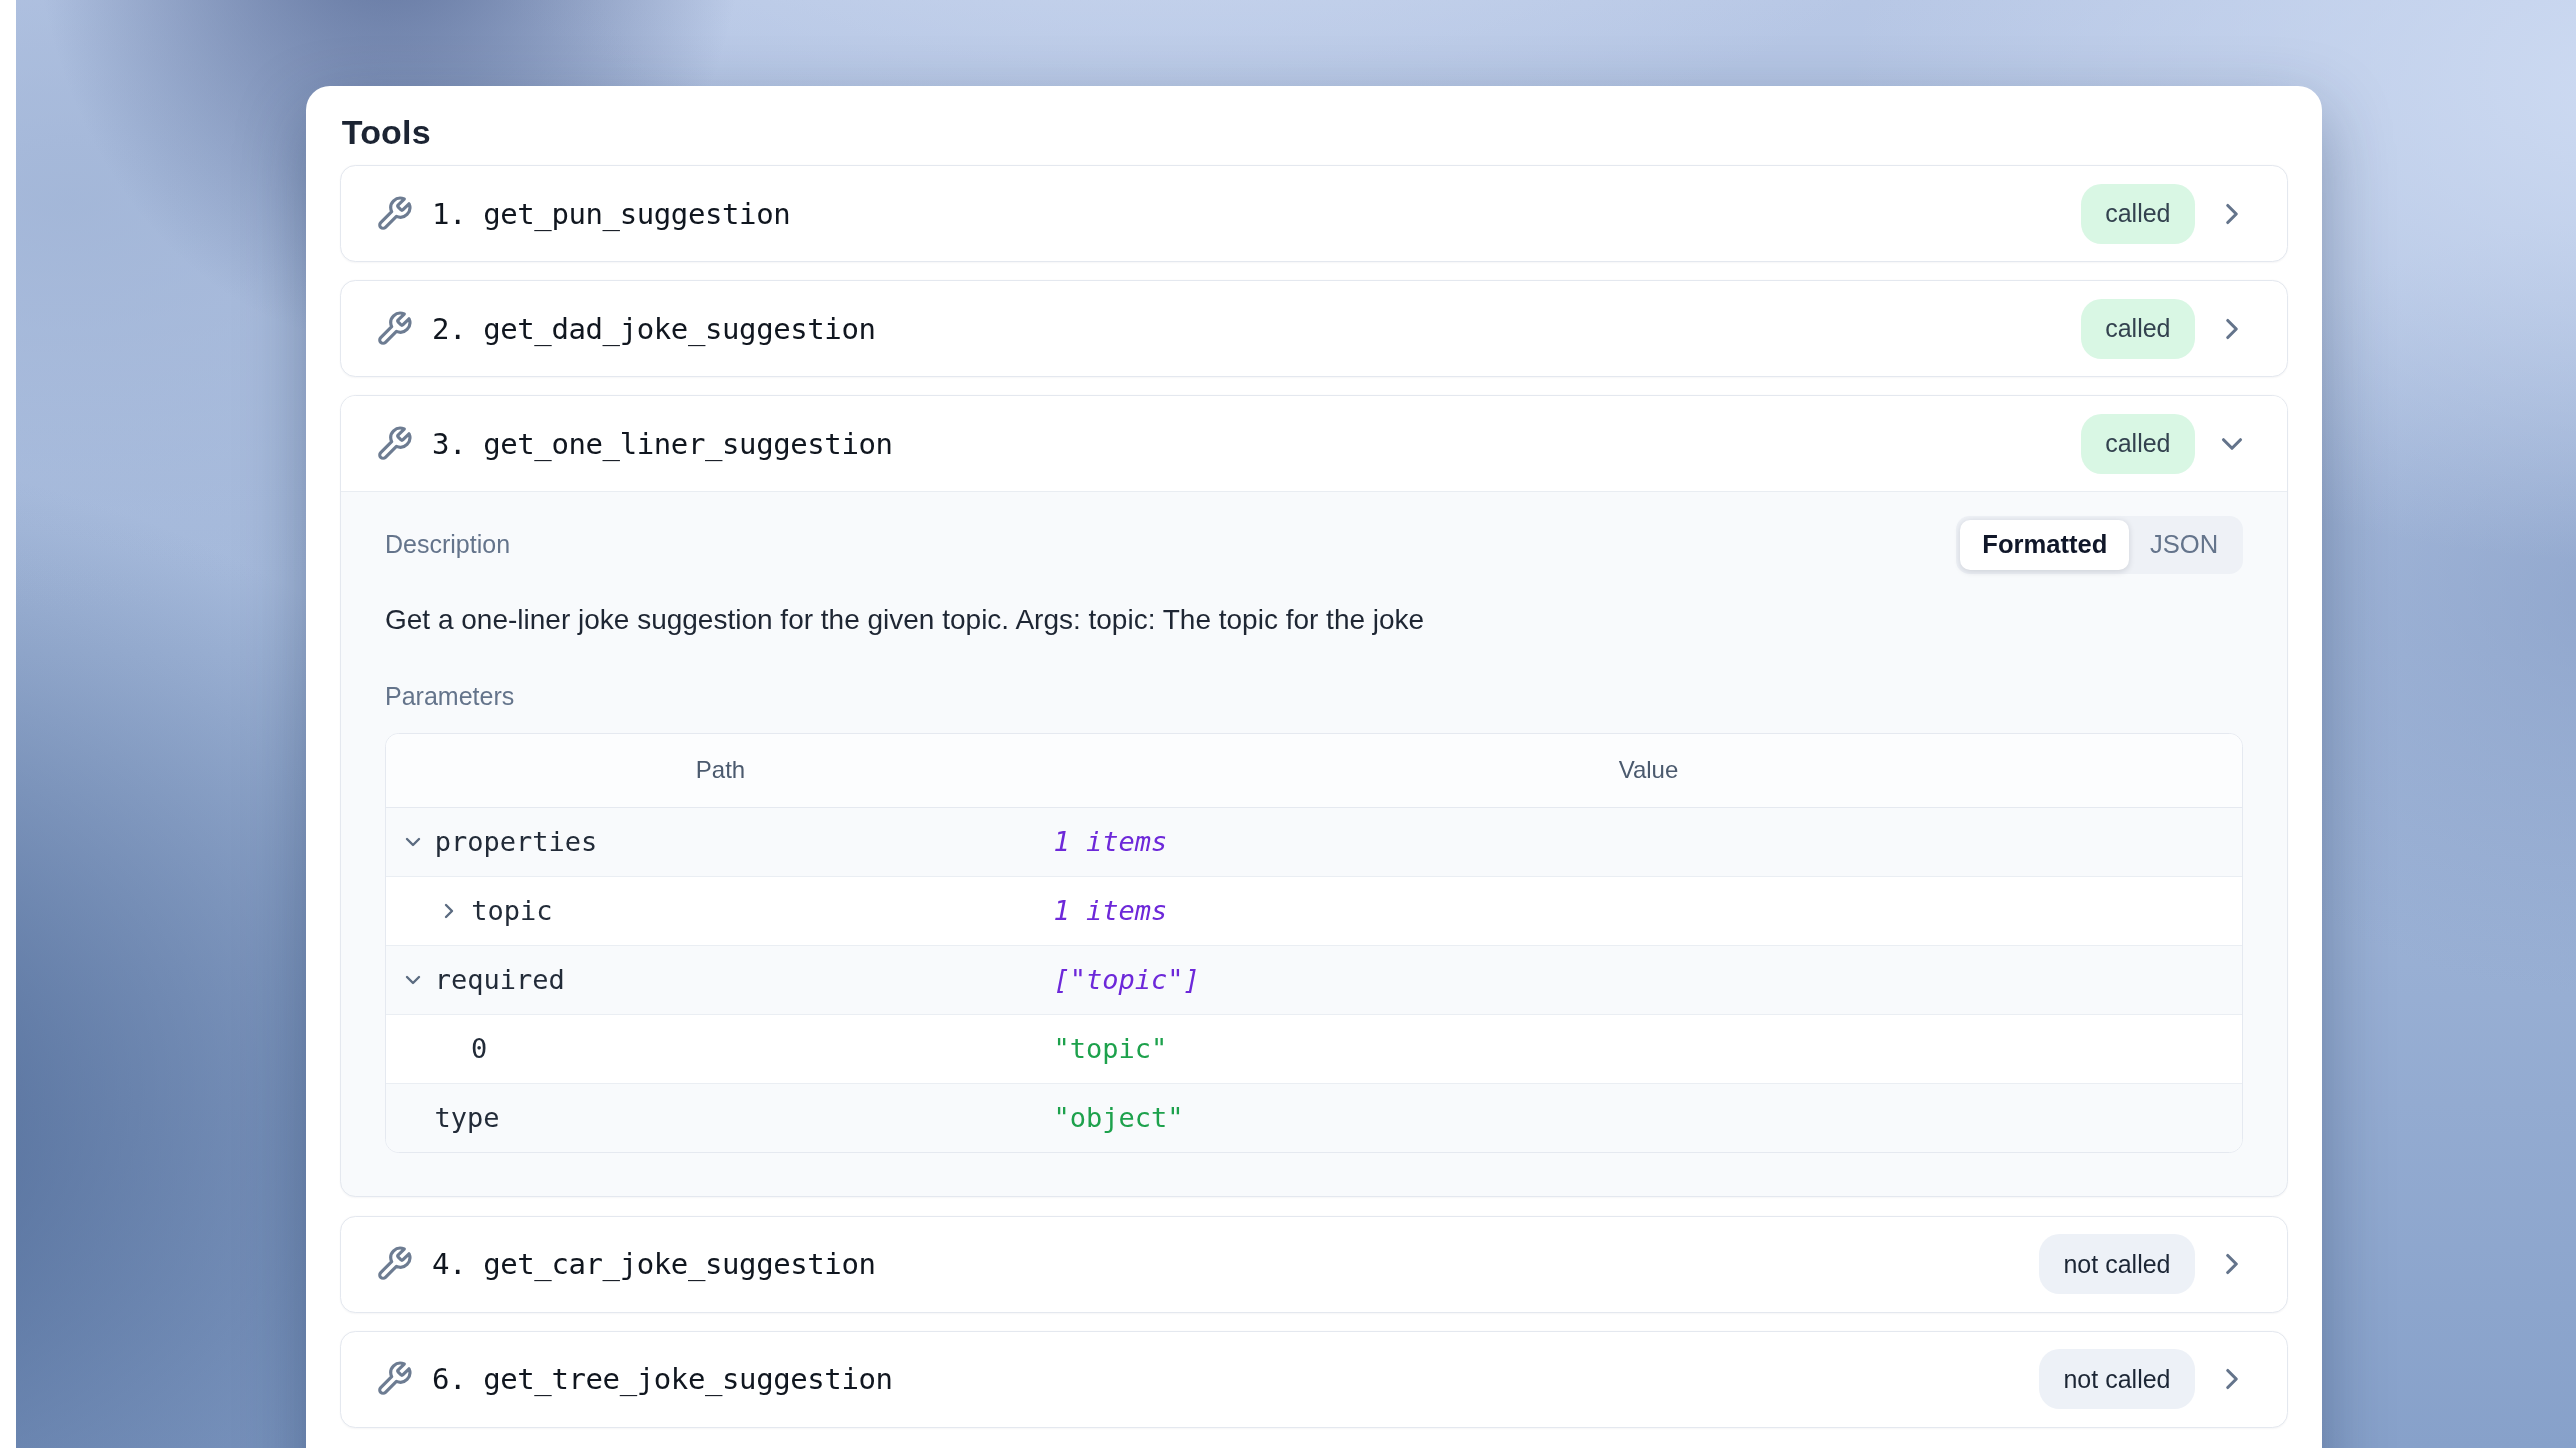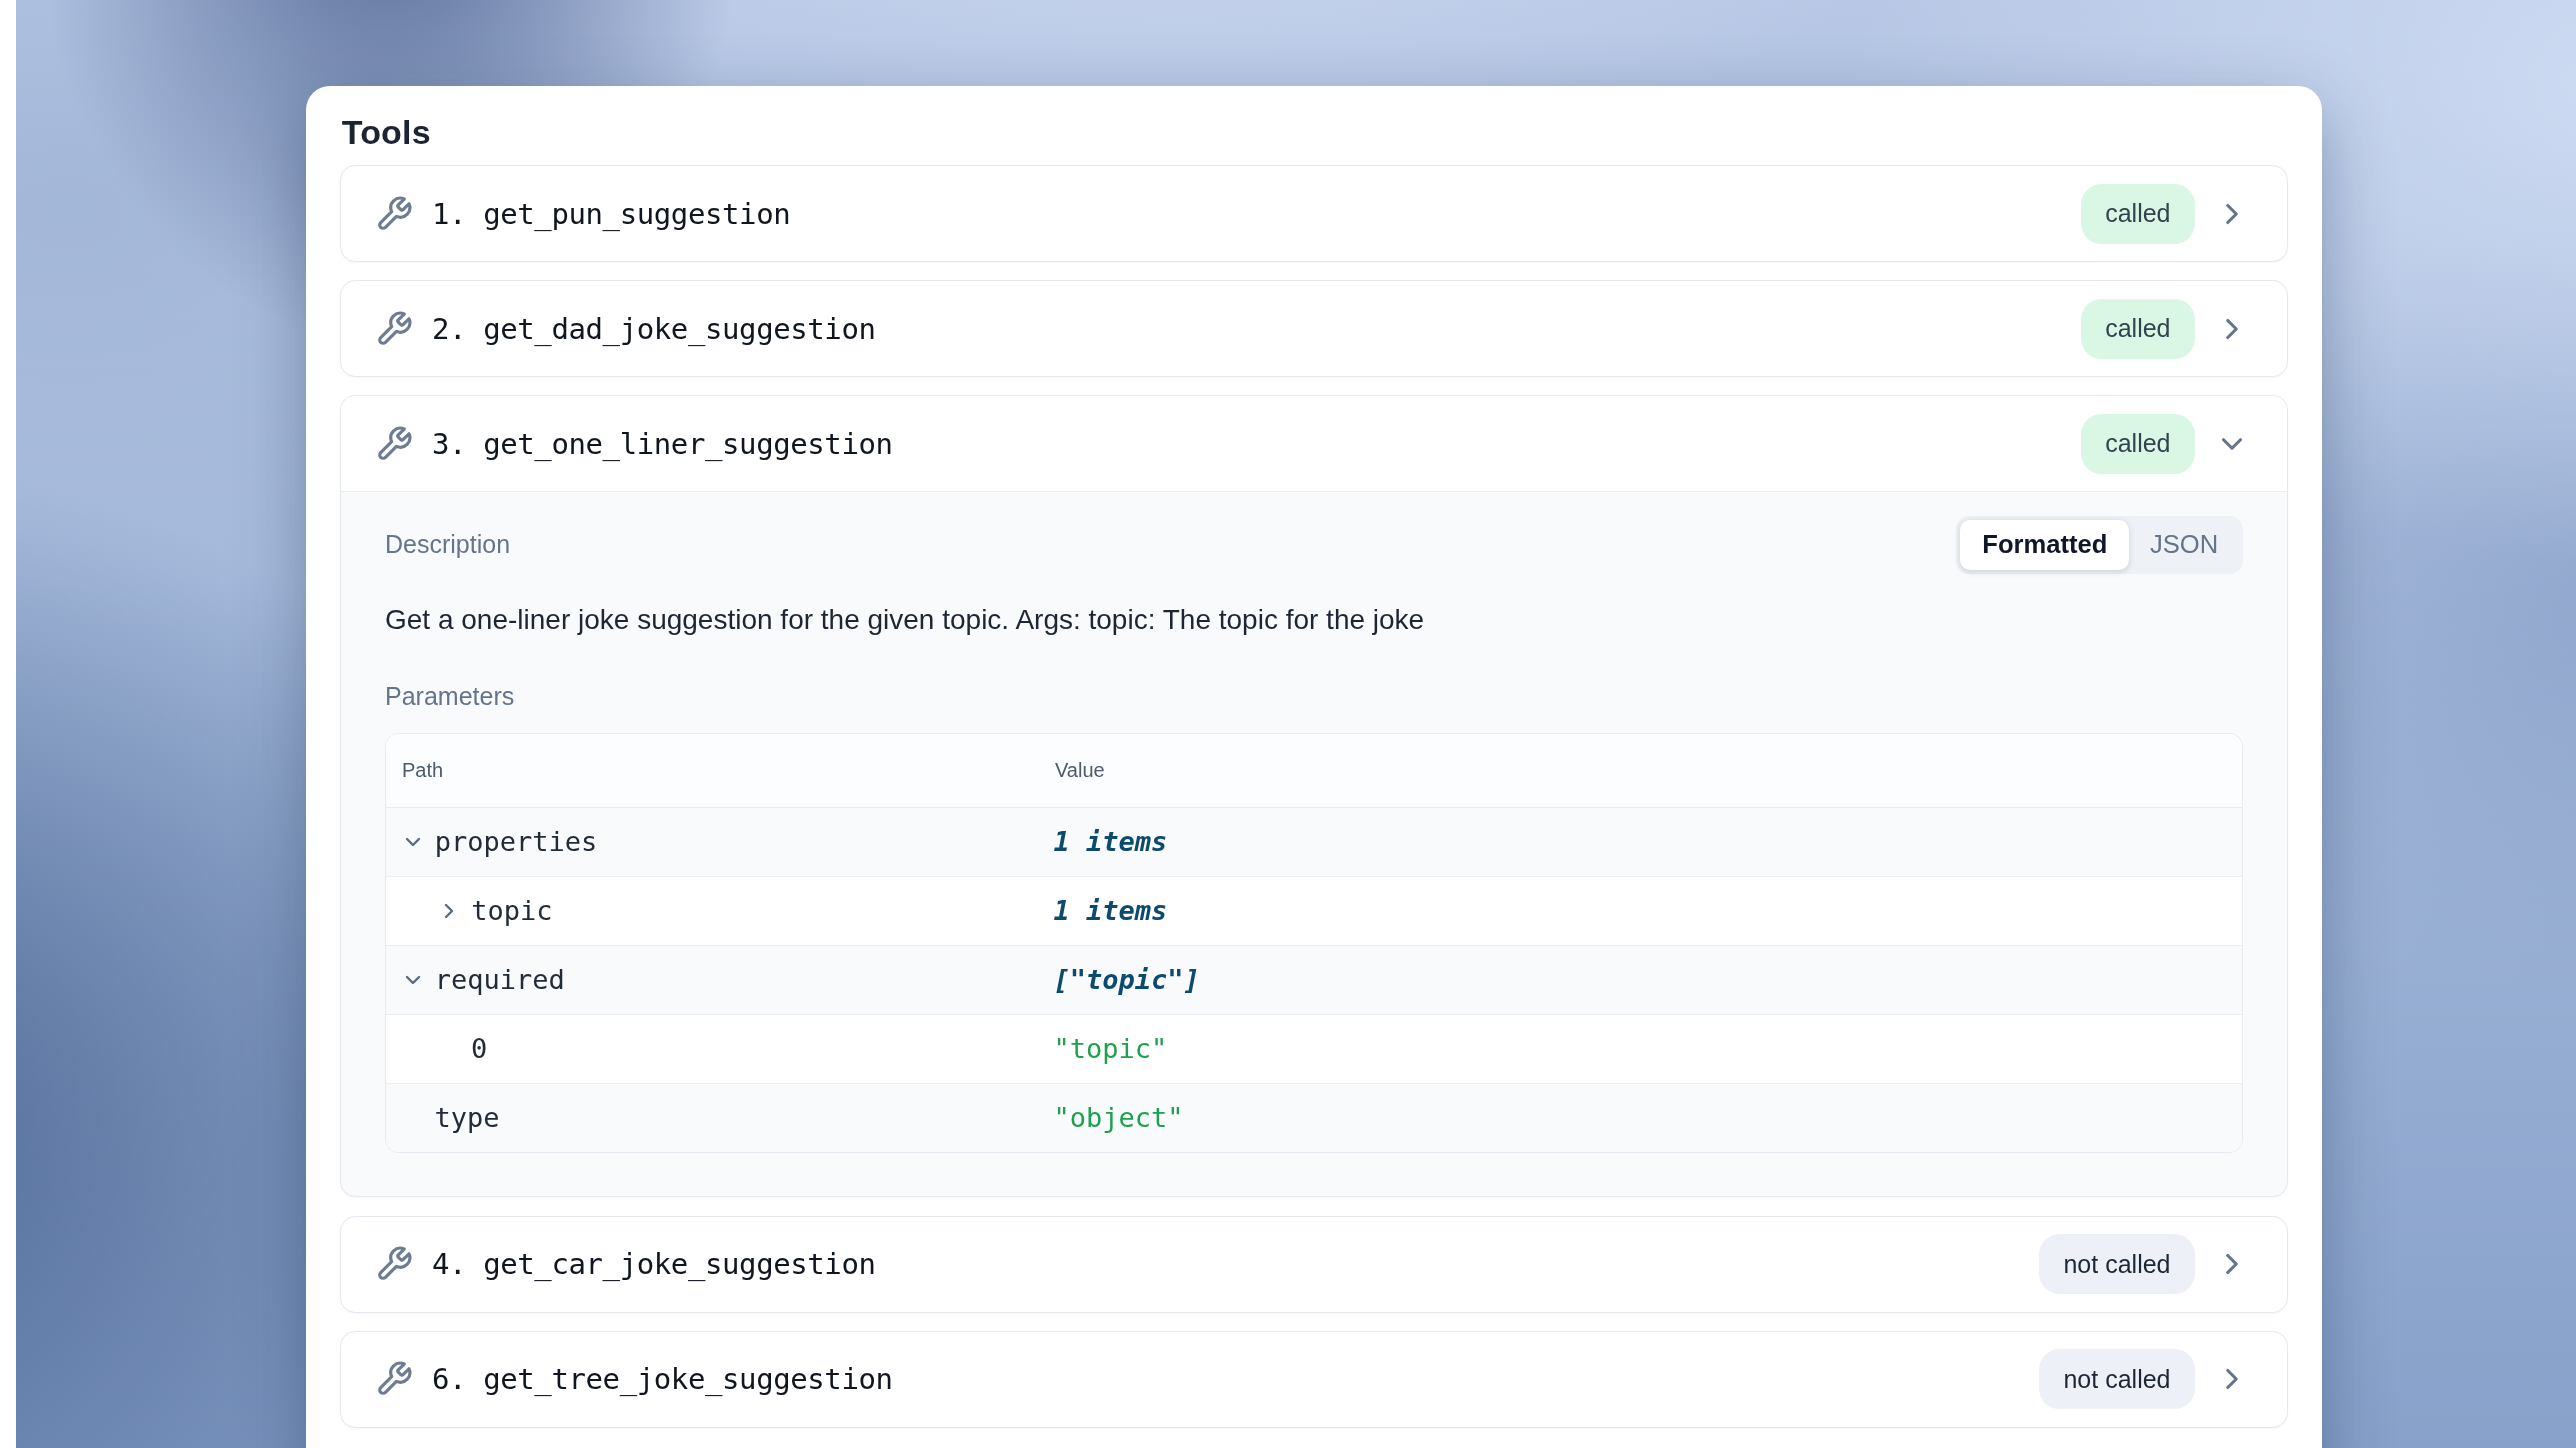--- a/index.html
+++ b/index.html
@@ -42,31 +42,31 @@
   .toggle{margin-left:auto;display:inline-flex;align-items:center;background:#eef1f6;
     border-radius:13.6px;padding:4.3px;}
   .toggle .seg-active{background:#fff;border-radius:10.2px;padding:10.2px 22px;font-size:25.6px;
     font-weight:700;color:#101729;box-shadow:0 1.7px 6.8px rgba(15,23,42,.14);cursor:pointer;}
   .toggle .seg-inactive{padding:10.2px 20.5px;font-size:25.6px;font-weight:500;color:#64748b;cursor:pointer;}
   .desc{margin:25.6px 0 0 0;font-size:28px;line-height:38px;color:#1e2633;}
   .params-label{margin-top:43px;}
   .ptable{margin-top:22px;background:#fff;border:1.7px solid #e5e9f0;border-radius:13.6px;overflow:hidden;}
   .thead{display:grid;grid-template-columns:653px 1fr;height:73px;align-items:center;
     background:#fcfdfe;border-bottom:1.7px solid #e5e9f0;}
-  .thead span{font-size:20px;color:#4b5a6e;padding-left:16px;}
+  .thead span{font-size:24px;color:#4b5a6e;padding-left:16px;text-align:center;}
   .trow{display:grid;grid-template-columns:653px 1fr;height:68px;align-items:center;}
   .trow + .trow{border-top:1.7px solid #eaeef3;}
   .trow.zebra{background:#f8fafc;}
   .pcell{display:flex;align-items:center;padding-left:14.5px;
     font-family:"DejaVu Sans Mono","Liberation Mono",monospace;font-size:27px;color:#222b38;}
   .pcell .tchev{display:inline-flex;width:24px;height:24px;margin-right:10.2px;flex:none;color:#5b6b80;cursor:pointer;}
   .pcell .chev-space{display:inline-block;width:34px;flex:none;}
   .pcell.ind1{padding-left:51px;}
   .vcell{padding-left:14.5px;font-family:"DejaVu Sans Mono","Liberation Mono",monospace;font-size:27px;}
-  .vcell.meta{color:#0c4a6e;font-style:italic;font-weight:bold;}
+  .vcell.meta{color:#6d28d9;font-style:italic;}
   .vcell.string{color:#1da14c;}
   svg{display:block;width:100%;height:100%;}
 </style>
 </head>
 <body>
 
 <div class="bg">
   <div class="card">
     <h1 class="panel-title">Tools</h1>
 

